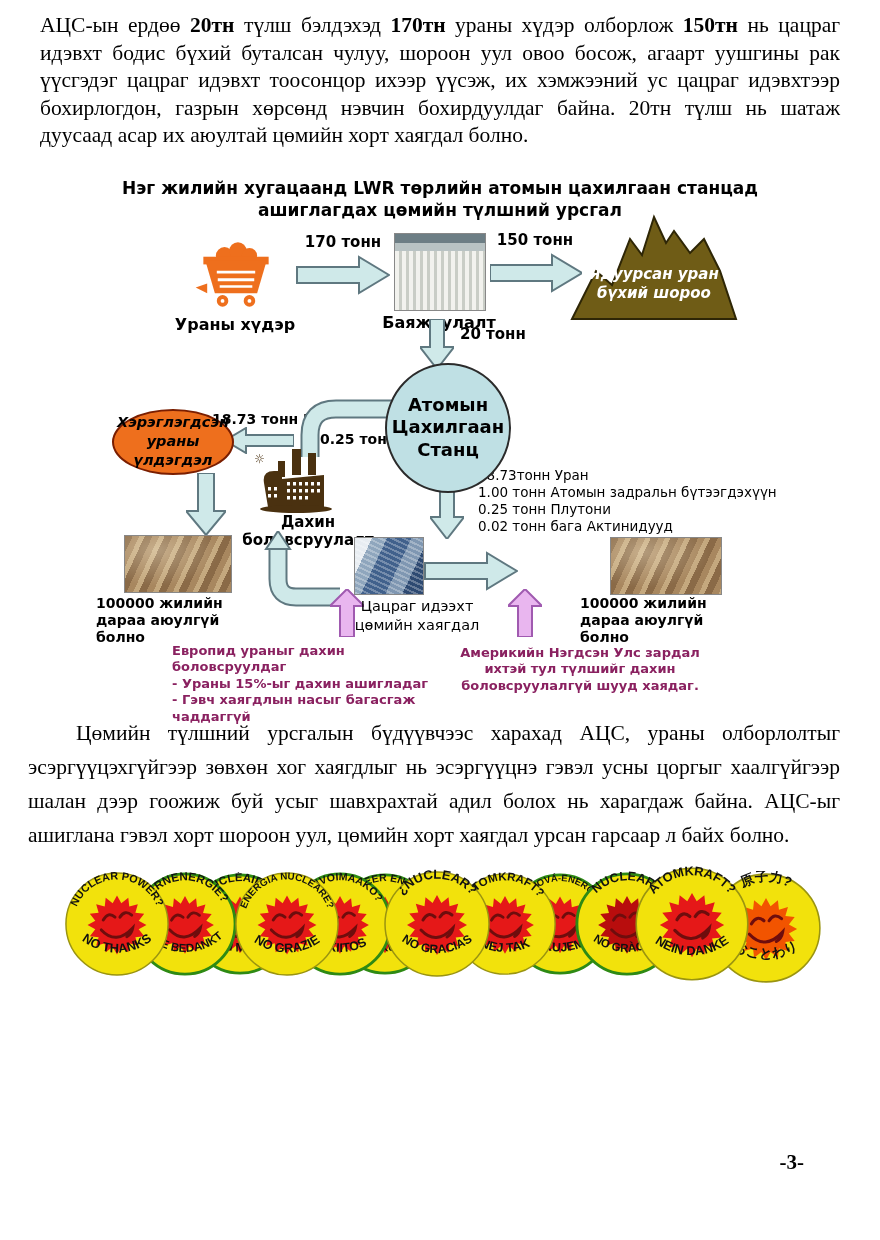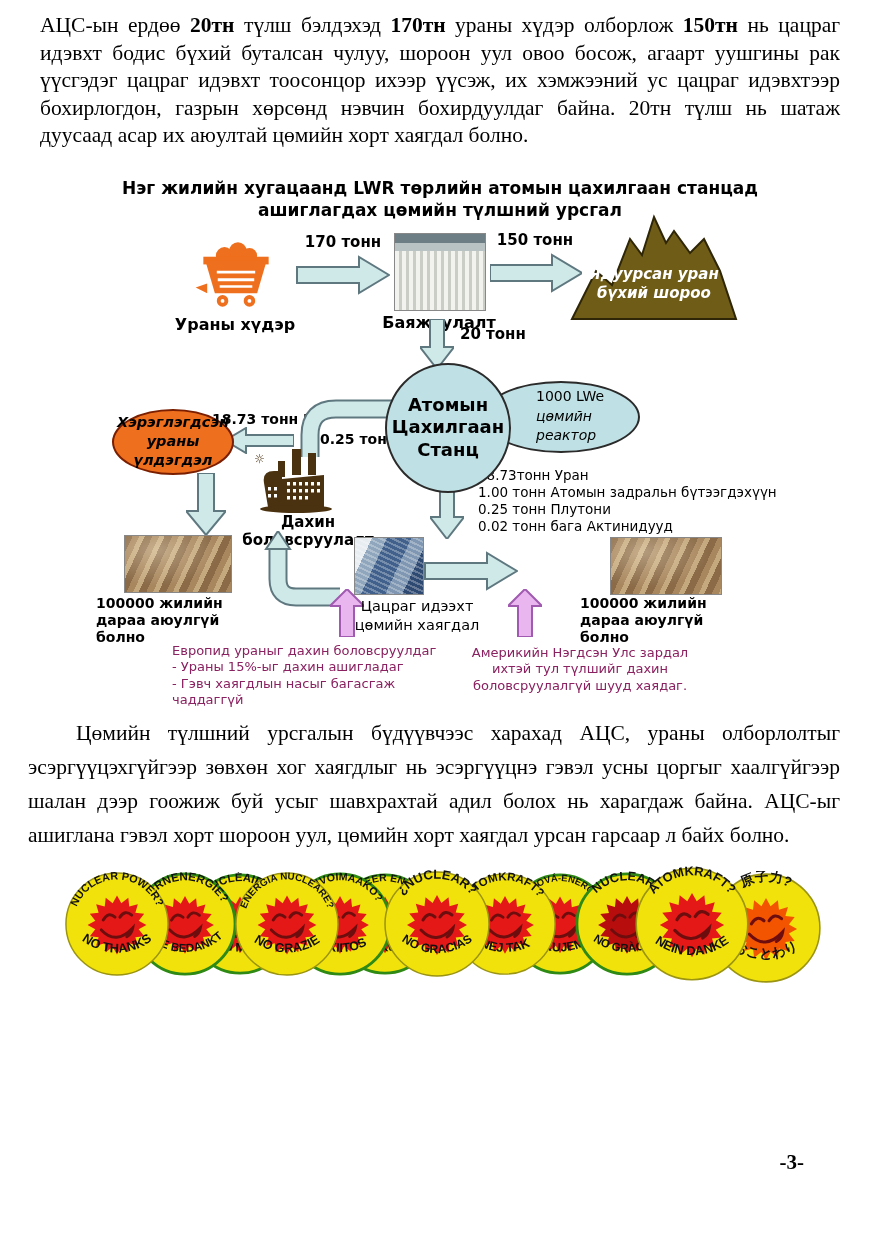--- a/index.html
+++ b/index.html
@@ -37,21 +37,21 @@
       display:flex;flex-direction:column;align-items:center;justify-content:center;
       font-weight:bold;font-size:18px;line-height:1.25;z-index:2;text-align:center;}
   .node-ellipse{background:var(--node-fill);border:2px solid #2b2b2b;border-radius:50%;
       z-index:1;display:flex;flex-direction:column;justify-content:center;
       padding-left:52px;box-sizing:border-box;font-size:14px;line-height:1.4;}
   .residue{background:var(--orange);border:2.5px solid #7a1e00;border-radius:50%;
       color:#000000;font-weight:bold;font-style:italic;font-size:14.5px;line-height:1.3;
       display:flex;flex-direction:column;align-items:center;justify-content:center;text-align:center;}
   .spent-list{font-size:13.5px;line-height:17px;font-weight:400;}
   .mountain-text{color:#fff;font-style:italic;font-weight:bold;font-size:15px;line-height:1.3;text-align:center;}
-  .small-note{color:var(--note-purple);font-weight:normal;font-size:13px;line-height:16.5px;}
+  .small-note{color:var(--note-purple);font-weight:bold;font-size:13px;line-height:16.5px;}
   .waste-label{font-size:14.5px;line-height:19px;text-align:center;font-weight:400;}
   .safe-label{font-size:14px;line-height:17px;text-align:left;font-weight:bold;}
   
   .statement{margin:18px 28px 0 28px;text-align:center;font-size:26px;line-height:1.45;
              font-weight:bold;color:var(--statement-red);letter-spacing:1px;}
   
   .badge-row{position:relative;height:130px;margin-top:8px;}
   .badge{position:absolute;}
   .badge text{font-family:"Liberation Sans",sans-serif;font-weight:bold;fill:#111;}
   .face{stroke:#6e0d0d;stroke-width:3;fill:none;stroke-linecap:round;}
@@ -105,24 +105,20 @@
     <div class="abs mountain-text" style="left:578px;top:92px;width:152px">
       <div>Ядуурсан уран</div>
       <div>бүхий шороо</div>
     </div>
 
     <svg class="abs" style="left:420px;top:146px" width="34" height="50" viewBox="0 0 34 50">
       <polygon class="arw" points="10,0 24,0 24,28 34,28 17,50 0,28 10,28"></polygon>
     </svg>
     <div class="abs flow-label" style="left:460px;top:152px">20 тонн</div>
 
-    <div class="abs node-ellipse" style="left:482px;top:208px;width:158px;height:72px">
-      <div>1000 LWe</div>
-      <div style="font-style:italic">цөмийн реактор</div>
-    </div>
     <div class="abs node-circle" style="left:385px;top:190px;width:122px;height:126px">
       <div>Атомын</div>
       <div>Цахилгаан</div>
       <div>Станц</div>
     </div>
 
     <div class="abs spent-list" style="left:478px;top:294px;width:340px">
         <div>18.73тонн Уран</div>
         <div>1.00 тонн Атомын задральн бүтээгдэхүүн</div>
         <div>0.25 тонн Плутони</div>

